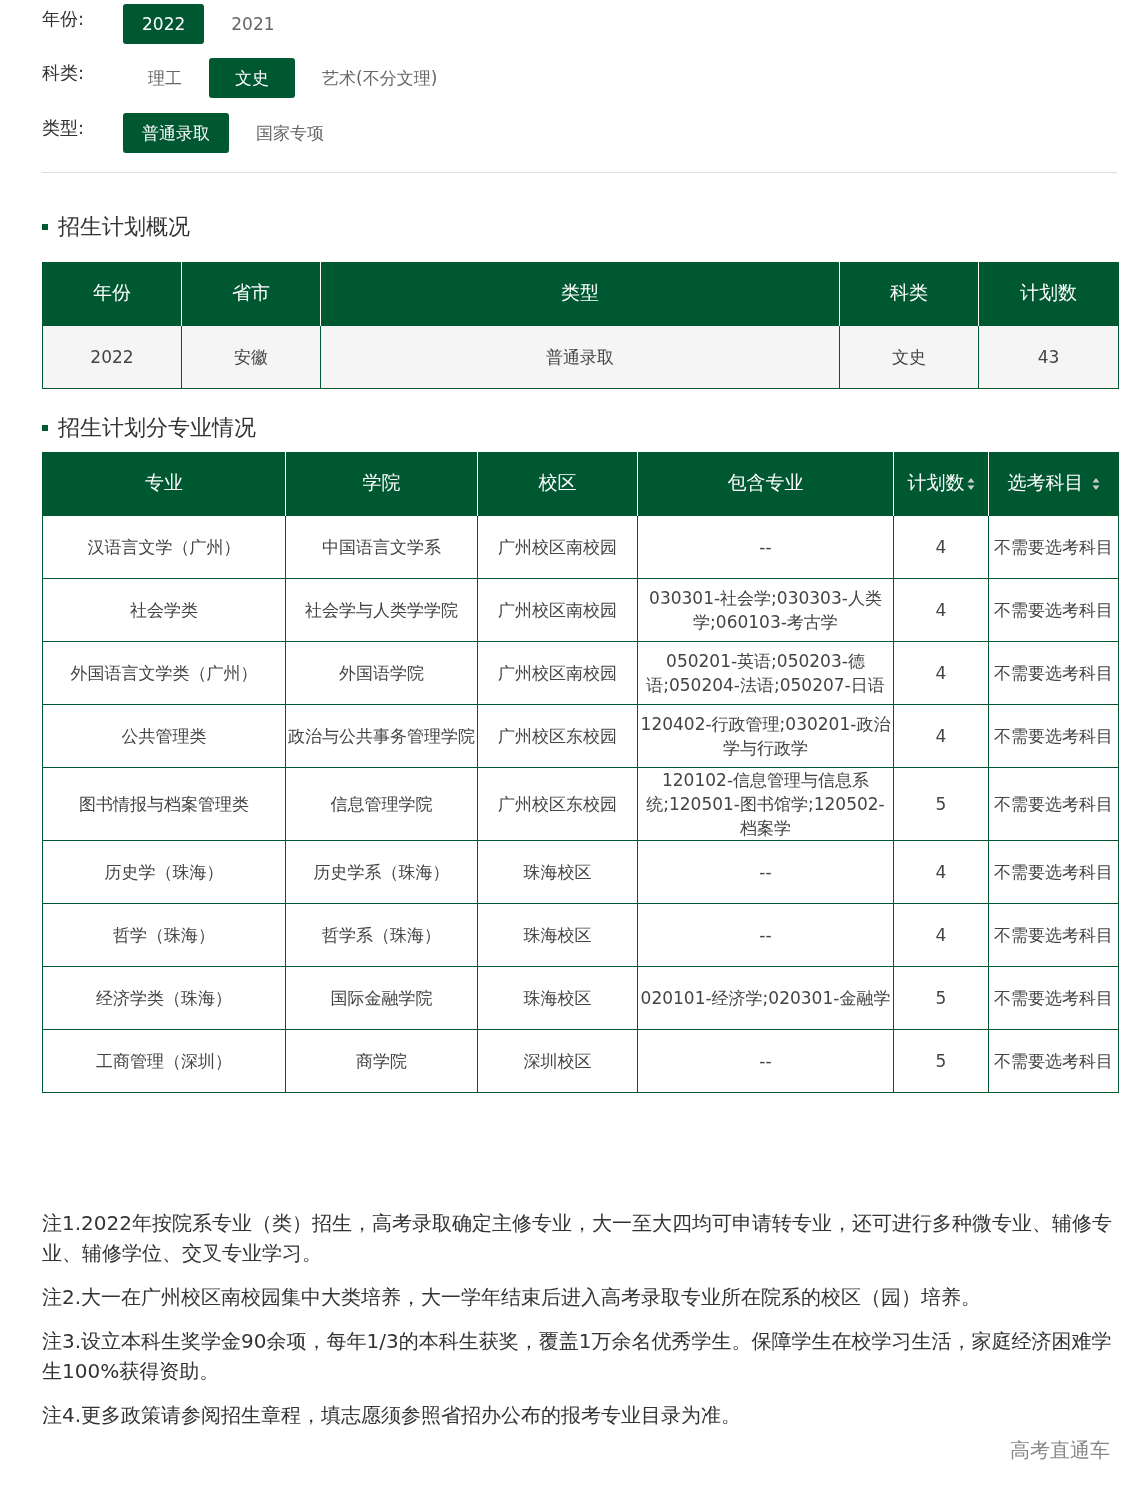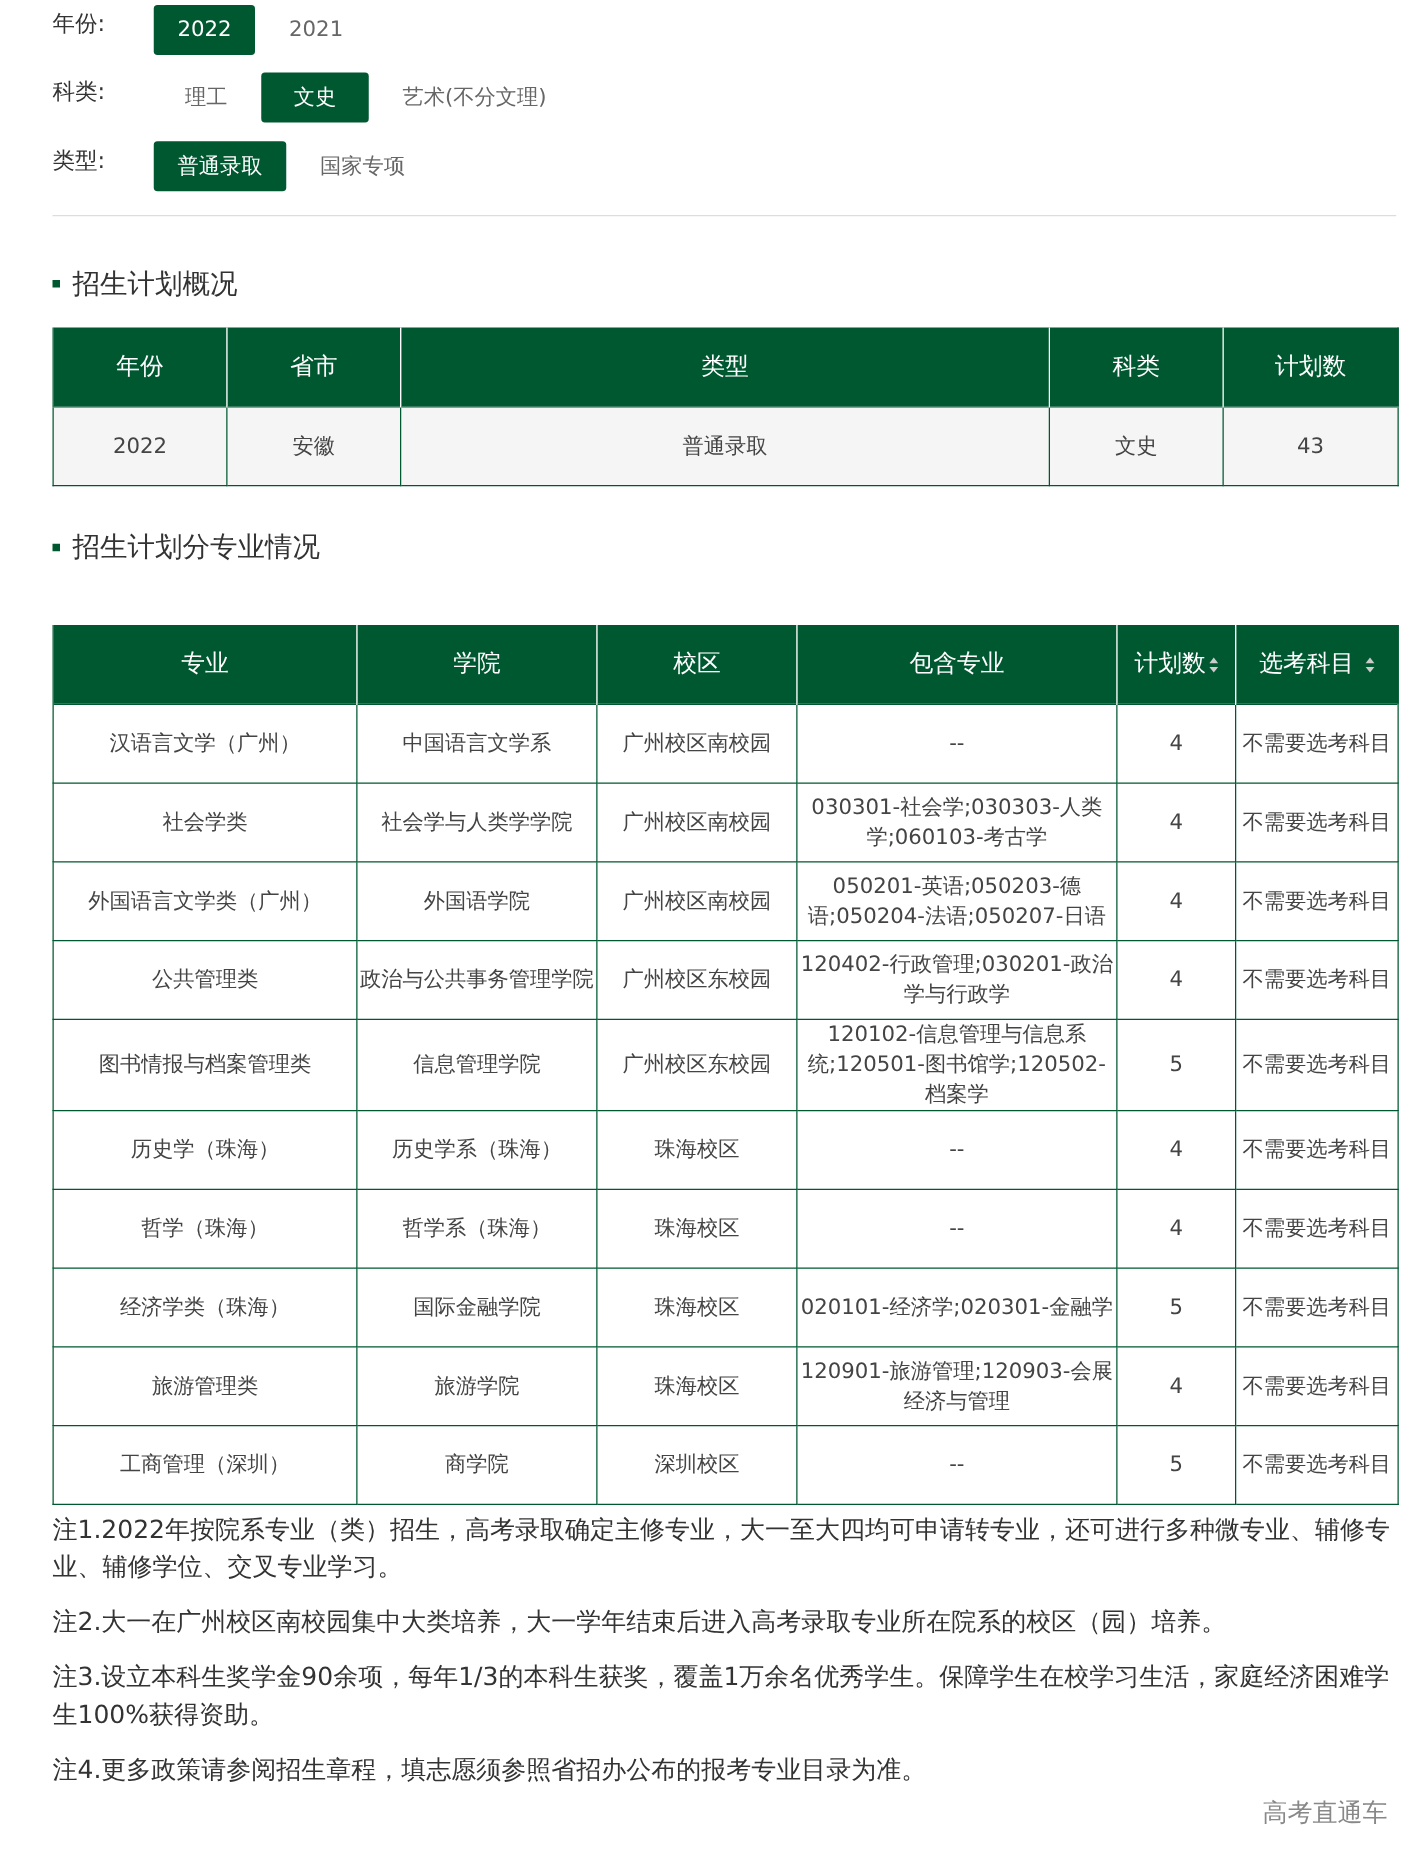--- a/index.html
+++ b/index.html
@@ -71,26 +71,26 @@
     <tr style="height:63px;">
       <td>2022</td>
       <td>安徽</td>
       <td>普通录取</td>
       <td>文史</td>
       <td>43</td>
     </tr>
   </tbody>
 </table>
 
-<div class="section-title" style="top:423px;">
+<div class="section-title" style="top:413px;">
   <span class="bullet"></span>
   <span>招生计划分专业情况</span>
 </div>
 
-<table id="majors" style="top:500px; width:1076px;">
+<table id="majors" style="top:452px; width:1076px;">
   <colgroup>
       <col style="width:243px">
       <col style="width:192px">
       <col style="width:160px">
       <col style="width:256px">
       <col style="width:95px">
       <col style="width:130px">
     </colgroup>
   <thead>
     <tr style="height:63px;">
@@ -166,28 +166,20 @@
         <td>不需要选考科目</td>
       </tr>
       <tr style="height: 63px; padding-left: 28px;">
         <td>经济学类（珠海）</td>
         <td>国际金融学院</td>
         <td>珠海校区</td>
         <td>020101-经济学;020301-金融学</td>
         <td>5</td>
         <td>不需要选考科目</td>
       </tr>
-      <tr style="height: 63px;">
-        <td>旅游管理类</td>
-        <td>旅游学院</td>
-        <td>珠海校区</td>
-        <td>120901-旅游管理;120903-会展经济与管理</td>
-        <td>4</td>
-        <td>不需要选考科目</td>
-      </tr>
       <tr style="height: 63px; padding-left: 22px;">
         <td>工商管理（深圳）</td>
         <td>商学院</td>
         <td>深圳校区</td>
         <td>--</td>
         <td>5</td>
         <td>不需要选考科目</td>
       </tr>
     </tbody>
 </table>

